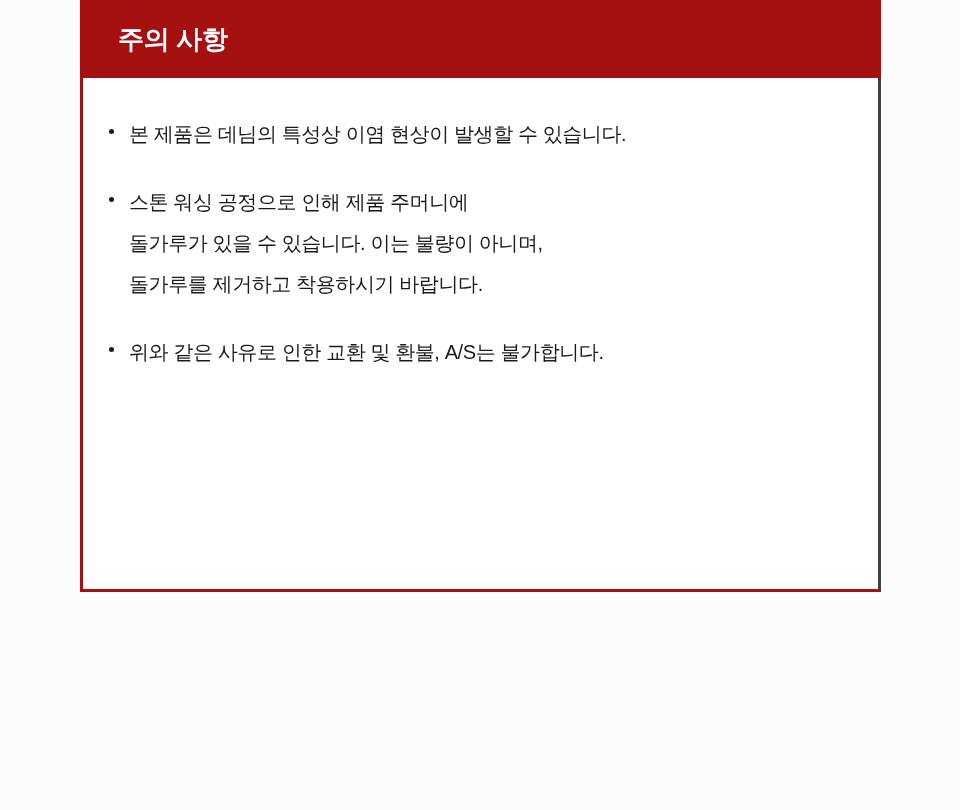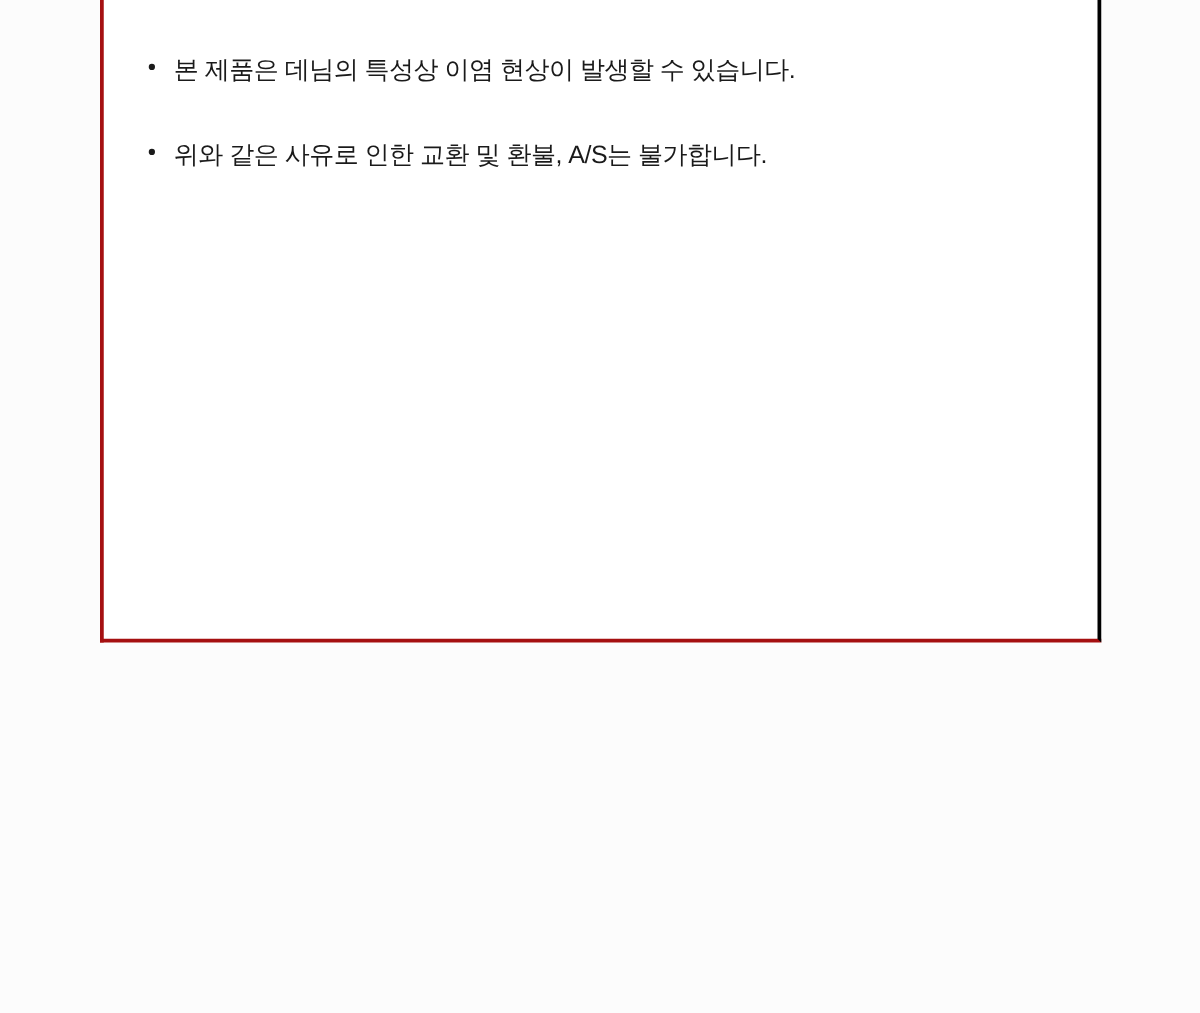--- a/index.html
+++ b/index.html
@@ -42,24 +42,24 @@
     font-size: 26px;
     font-weight: bold;
     letter-spacing: -0.3px;
     line-height: 1;
     margin: 0;
   }
 
   .notice-body {
     background: #ffffff;
     border-left: 3px solid #a51011;
-    border-right: 3px solid #000000;
+    border-right: 3px solid #404040;
     border-bottom: 3px solid #a51011;
     box-sizing: border-box;
-    padding: 36px 30px 34px 34px;
+    padding: 36px 30px 34px 24px;
     min-height: 514px;
   }
 
   .notice-list {
     list-style: none;
     margin: 0;
     padding: 0;
   }
 
   .notice-item {
@@ -91,26 +91,35 @@
     white-space: nowrap;
   }
 </style>
 </head>
 <body>
 
 <div class="page">
 
   <section class="notice-card">
 
+    <header class="notice-header">
+      <h1 class="notice-title">주의 사항</h1>
+    </header>
 
     <div class="notice-body">
       <ul class="notice-list">
           <li class="notice-item">
             <span class="bullet-dot"></span>
             <span class="notice-line">본 제품은 데님의 특성상 이염 현상이 발생할 수 있습니다.</span>
+          </li>
+          <li class="notice-item">
+            <span class="bullet-dot"></span>
+            <span class="notice-line">스톤 워싱 공정으로 인해 제품 주머니에</span>
+            <span class="notice-line">돌가루가 있을 수 있습니다. 이는 불량이 아니며,</span>
+            <span class="notice-line">돌가루를 제거하고 착용하시기 바랍니다.</span>
           </li>
           <li class="notice-item">
             <span class="bullet-dot"></span>
             <span class="notice-line">위와 같은 사유로 인한 교환 및 환불, A/S는 불가합니다.</span>
           </li>
         </ul>
     </div>
 
   </section>
 

